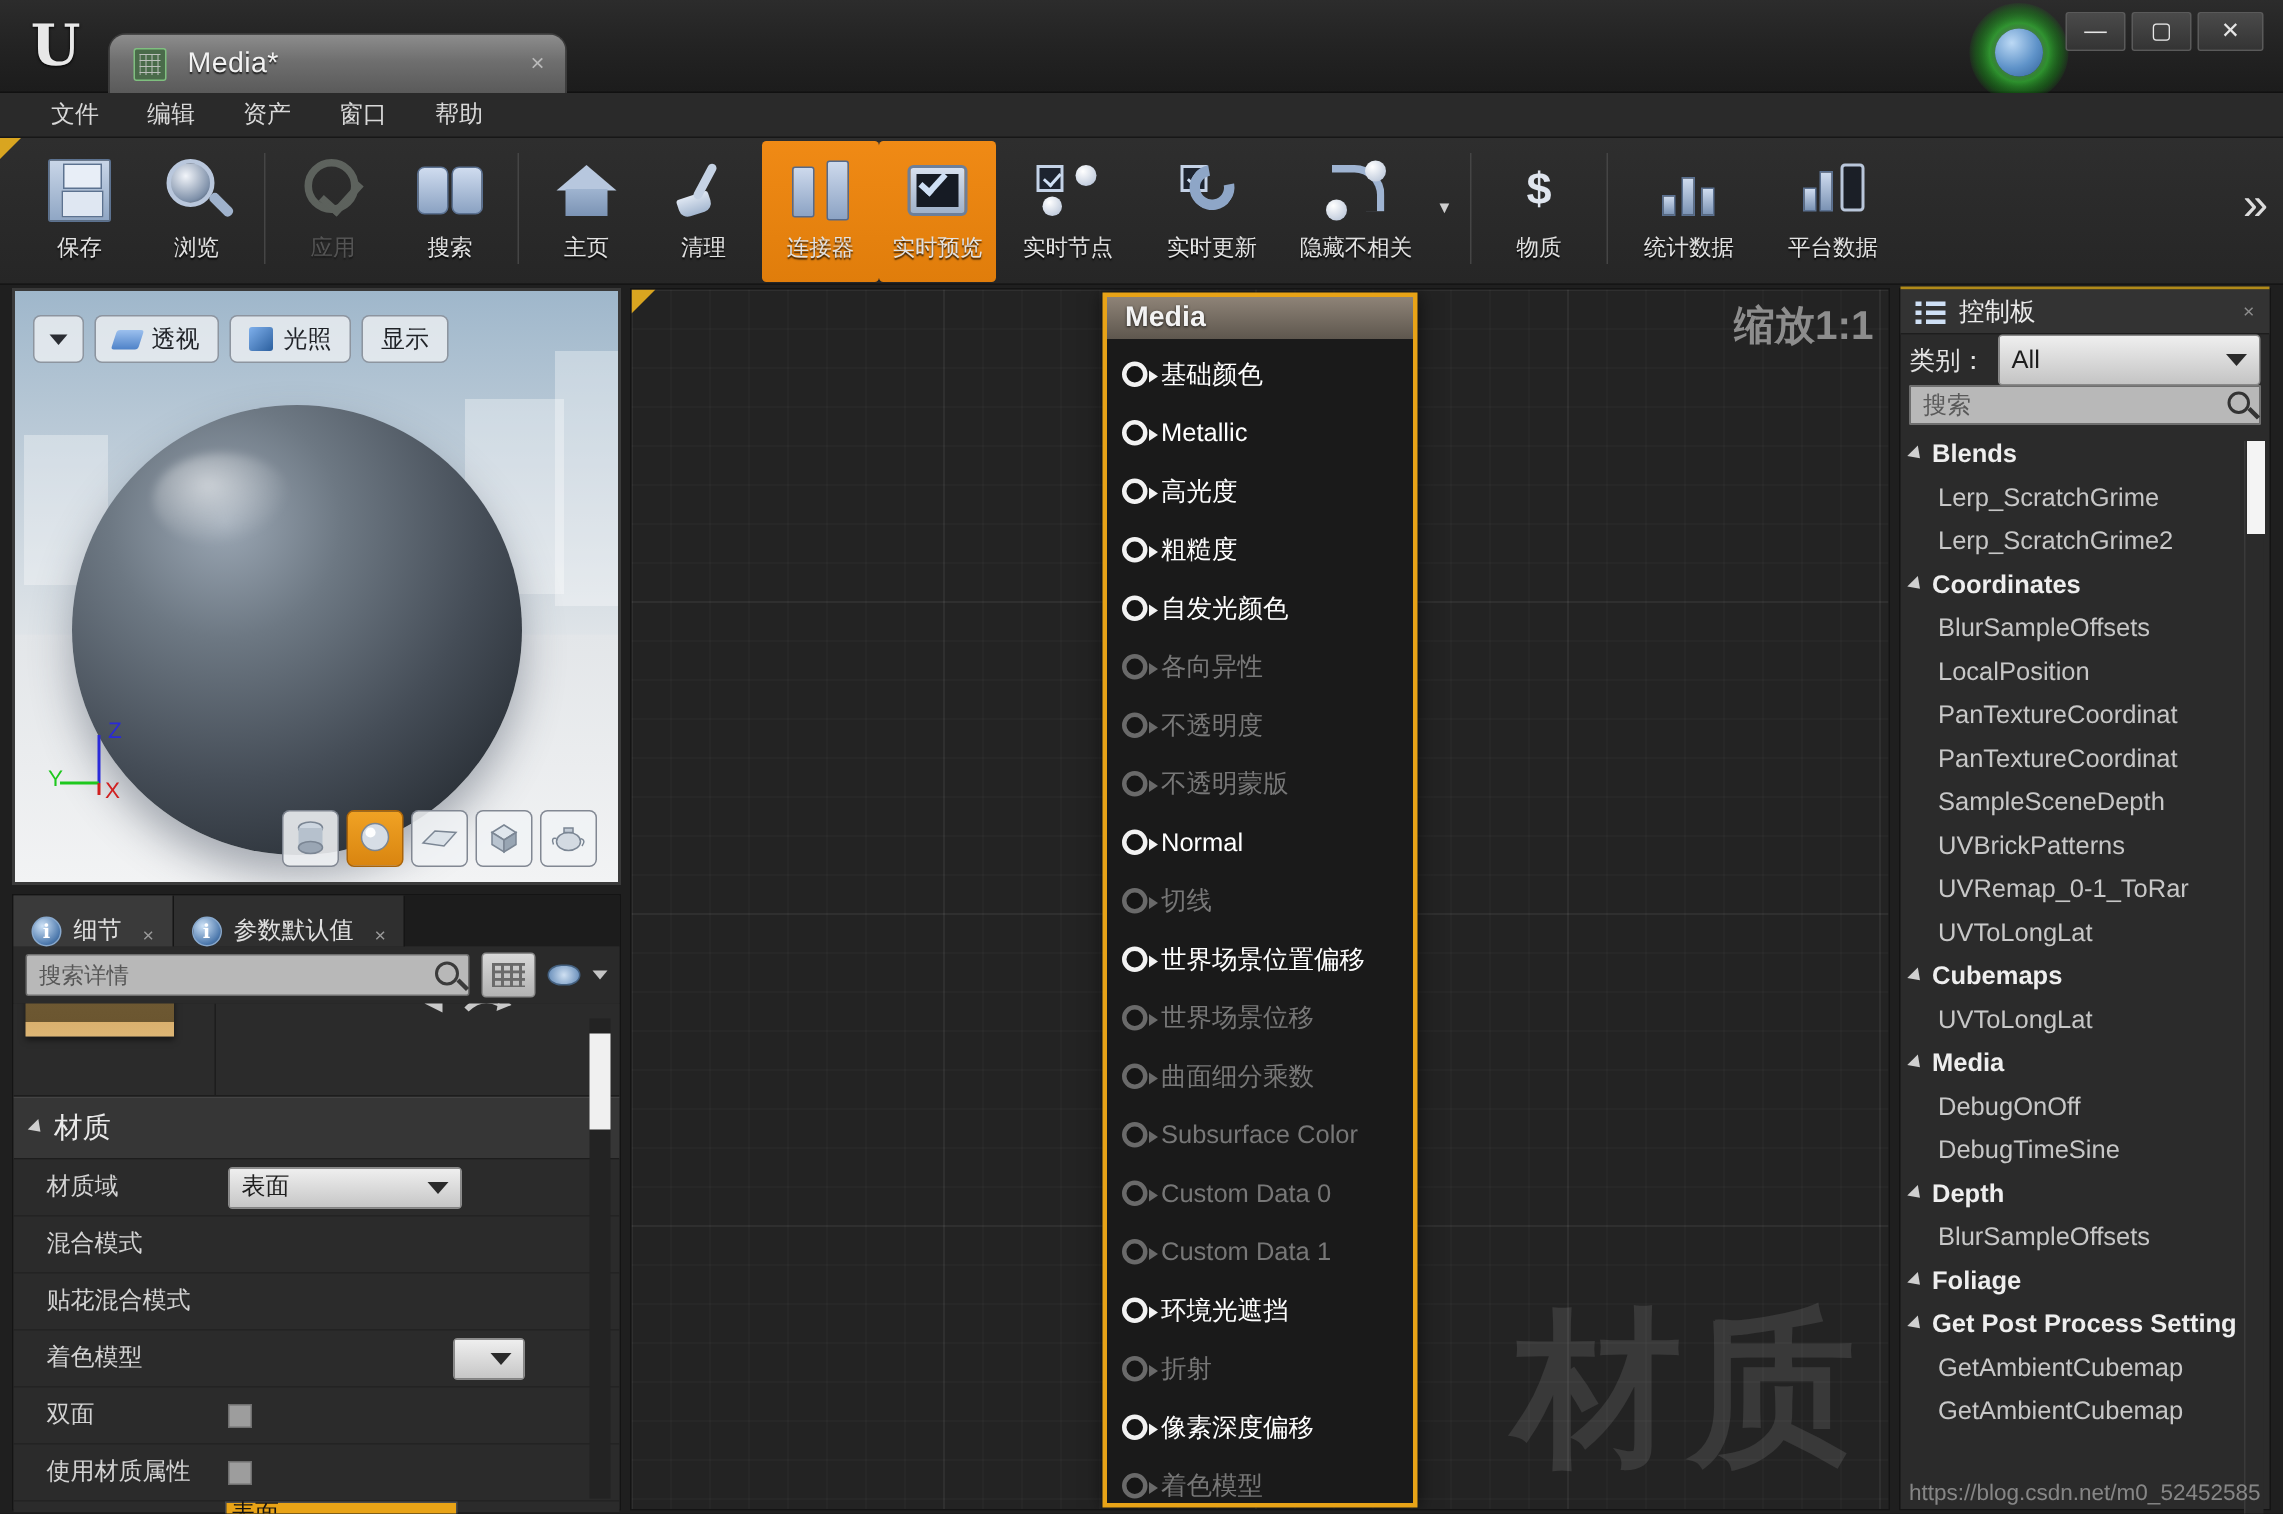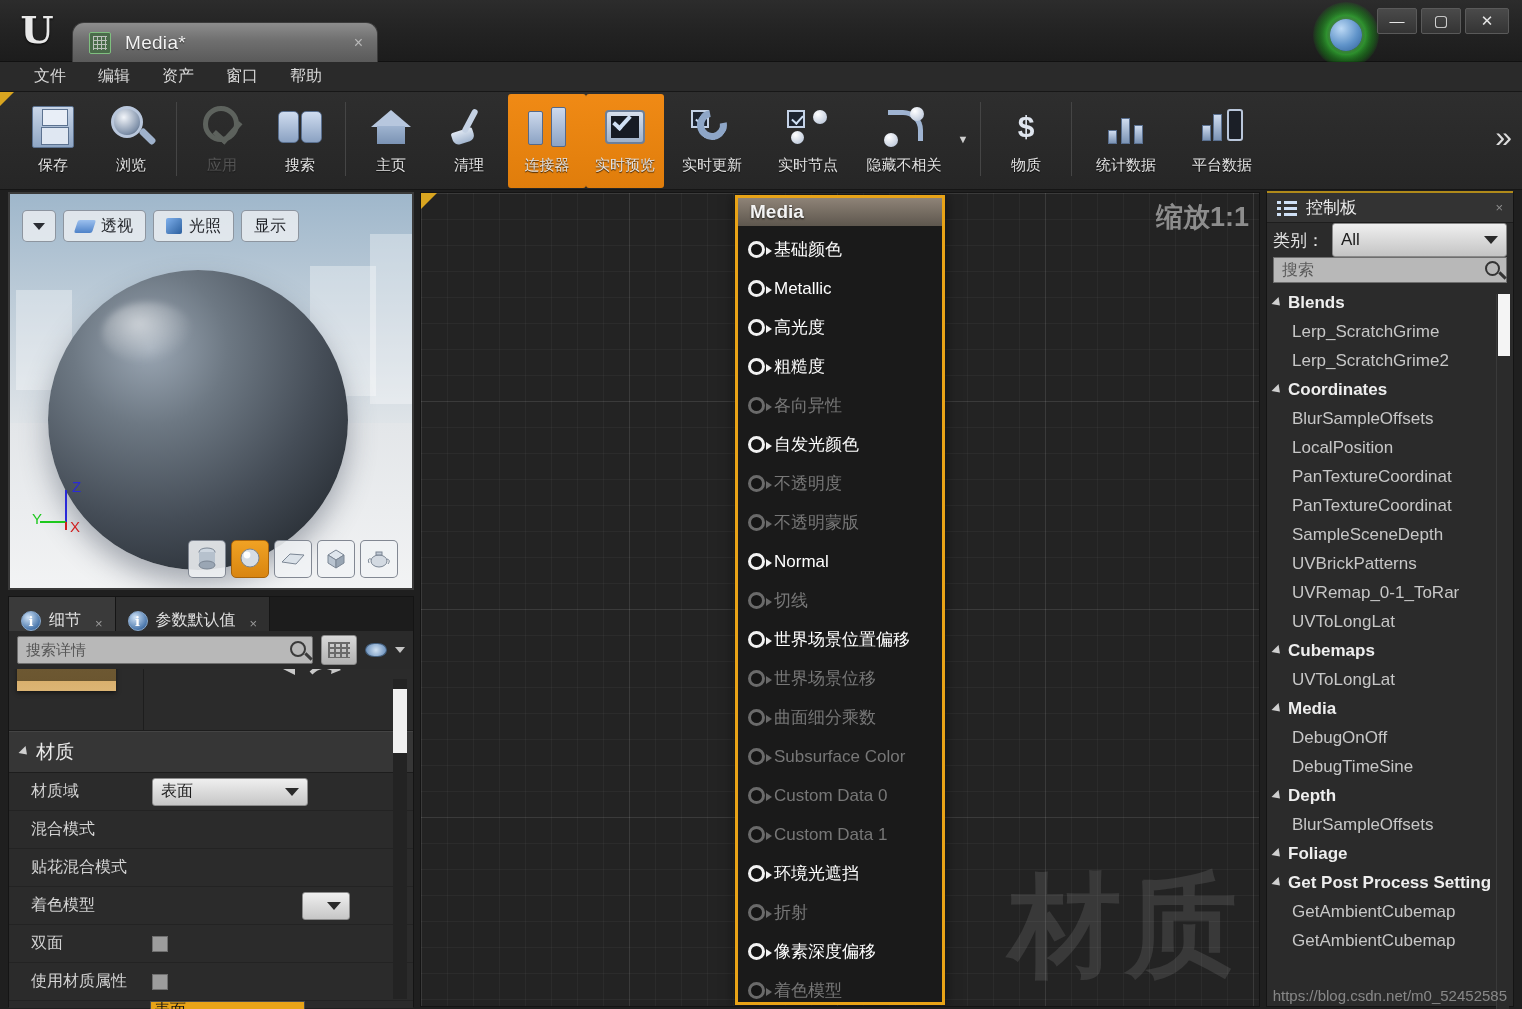--- a/index.html
+++ b/index.html
@@ -436,34 +436,34 @@
       <div class="tb-ico">
           <span class="ic-tv"></span>
           <span class="ic-tv-chk"></span>
         </div>
       <div class="tb-label">实时预览</div>
     </div>
     <div class="tb-btn wide">
       <div class="tb-ico">
           <span class="ic-node">
             <span class="sq"></span>
-          </span>
-          <span class="ic-refresh"></span>
-        </div>
-      <div class="tb-label">实时更新</div>
-    </div>
-    <div class="tb-btn wide">
-      <div class="tb-ico">
-          <span class="ic-node">
-            <span class="sq"></span>
             <span class="ball"></span>
             <span class="ball2"></span>
           </span>
         </div>
       <div class="tb-label">实时节点</div>
+    </div>
+    <div class="tb-btn wide">
+      <div class="tb-ico">
+          <span class="ic-node">
+            <span class="sq"></span>
+          </span>
+          <span class="ic-refresh"></span>
+        </div>
+      <div class="tb-label">实时更新</div>
     </div>
     <div class="tb-btn wide">
       <div class="tb-ico">
           <span class="ic-curve">
             <span class="d1"></span>
             <span class="d2"></span>
           </span>
         </div>
       <div class="tb-label">隐藏不相关</div>
     </div>
@@ -693,27 +693,27 @@
               <span class="pin-label">Metallic</span>
             </div>
           <div class="pin">
               <span class="pin-dot"></span>
               <span class="pin-label">高光度</span>
             </div>
           <div class="pin">
               <span class="pin-dot"></span>
               <span class="pin-label">粗糙度</span>
             </div>
+          <div class="pin">
+              <span class="pin-dot"></span>
+              <span class="pin-label">自发光颜色</span>
+            </div>
           <div class="pin off">
               <span class="pin-dot"></span>
               <span class="pin-label">各向异性</span>
-            </div>
-          <div class="pin">
-              <span class="pin-dot"></span>
-              <span class="pin-label">自发光颜色</span>
             </div>
           <div class="pin off">
               <span class="pin-dot"></span>
               <span class="pin-label">不透明度</span>
             </div>
           <div class="pin off">
               <span class="pin-dot"></span>
               <span class="pin-label">不透明蒙版</span>
             </div>
           <div class="pin">

